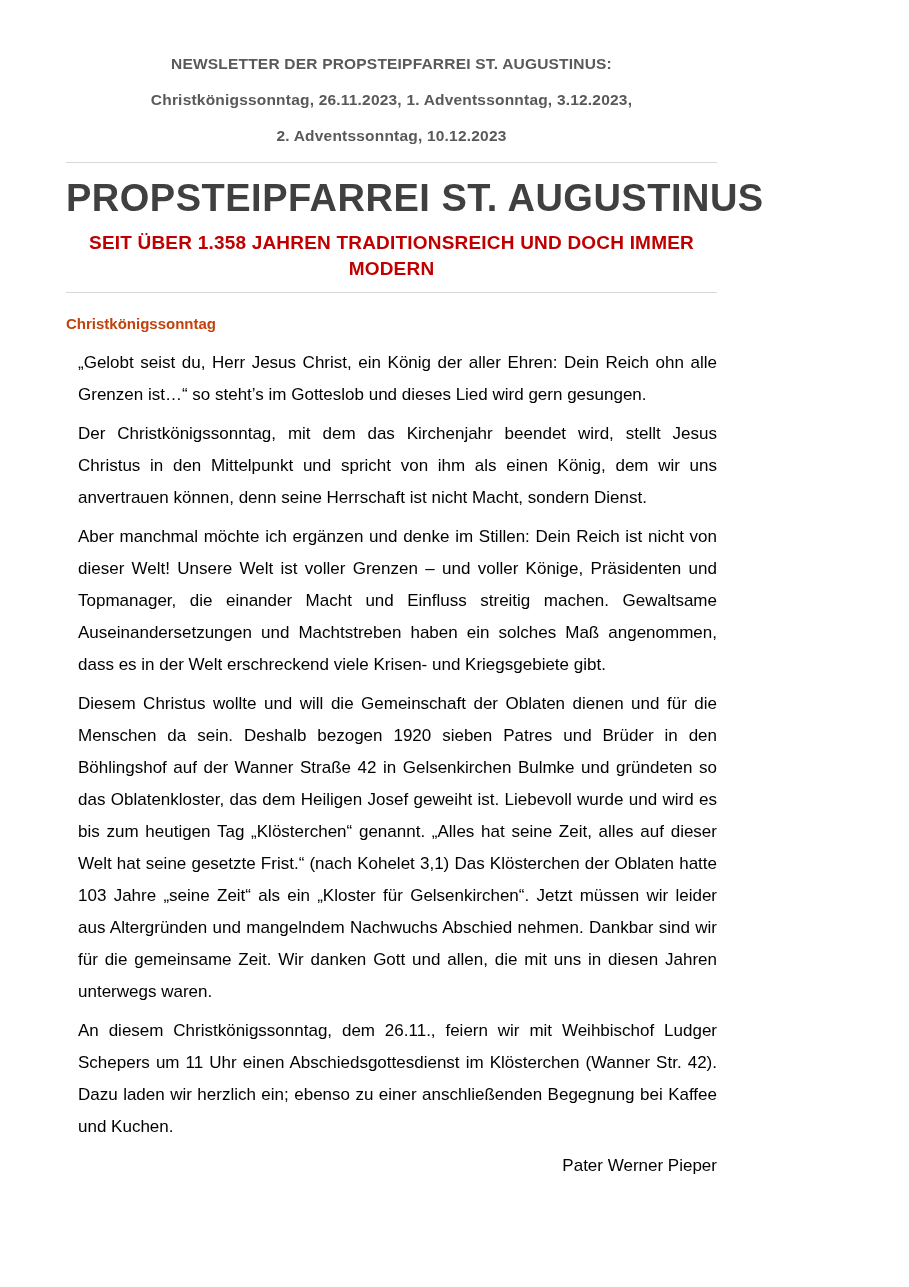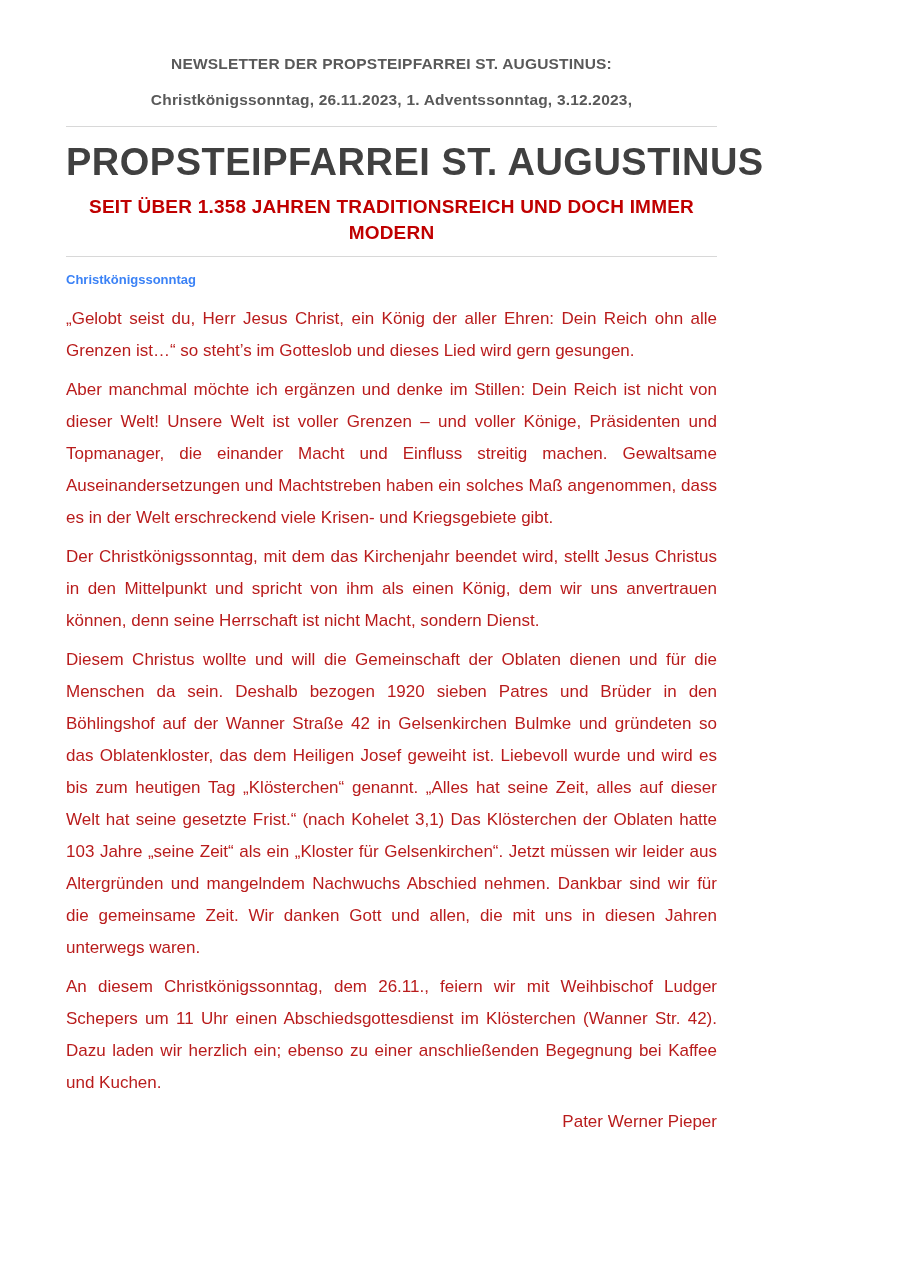--- a/index.html
+++ b/index.html
@@ -45,58 +45,59 @@
     line-height: 26px;
     letter-spacing: 0.2px;
   }
   hr.rule2 {
     border: none;
     border-top: 1px solid #d8d8d8;
     margin: 10px 0 0 0;
   }
   article { margin-top: 0; }
   h2.article-heading {
-    margin: 8px 0 8px 0;
-    color: #3b82f6;
-    font-size: 13px;
+    margin: 16px 0 8px 0;
+    color: #c2410c;
+    font-size: 15px;
     line-height: 30px;
     font-weight: 700;
   }
   article p {
-    margin: 0 0 7px 0;
-    color: #b91c1c;
+    margin: 0 0 7px 12px;
+    color: #000000;
     font-size: 17px;
     line-height: 32px;
     text-align: justify;
   }
   article p.signature {
     text-align: right;
     margin-top: 4px;
   }
 </style>
 </head>
 <body>
 
 <div class="page">
 
   <header class="nl-header">
     <div>NEWSLETTER DER PROPSTEIPFARREI ST. AUGUSTINUS:</div>
     <div>Christkönigssonntag, 26.11.2023, 1. Adventssonntag, 3.12.2023,</div>
+    <div>2. Adventssonntag, 10.12.2023</div>
   </header>
 
   <hr class="rule">
 
   <h1 class="masthead-title">PROPSTEIPFARREI ST. AUGUSTINUS</h1>
   <div class="masthead-subtitle">SEIT ÜBER 1.358 JAHREN TRADITIONSREICH UND DOCH IMMER MODERN</div>
 
   <hr class="rule2">
 
   <article>
     <h2 class="article-heading">Christkönigssonntag</h2>
     <p>„Gelobt seist du, Herr Jesus Christ, ein König der aller Ehren: Dein Reich ohn alle Grenzen ist…“ so steht’s im Gotteslob und dieses Lied wird gern gesungen.</p>
+    <p>Der Christkönigssonntag, mit dem das Kirchenjahr beendet wird, stellt Jesus Christus in den Mittelpunkt und spricht von ihm als einen König, dem wir uns anvertrauen können, denn seine Herrschaft ist nicht Macht, sondern Dienst.</p>
     <p>Aber manchmal möchte ich ergänzen und denke im Stillen: Dein Reich ist nicht von dieser Welt! Unsere Welt ist voller Grenzen – und voller Könige, Präsidenten und Topmanager, die einander Macht und Einfluss streitig machen. Gewaltsame Auseinandersetzungen und Machtstreben haben ein solches Maß angenommen, dass es in der Welt erschreckend viele Krisen- und Kriegsgebiete gibt.</p>
-    <p>Der Christkönigssonntag, mit dem das Kirchenjahr beendet wird, stellt Jesus Christus in den Mittelpunkt und spricht von ihm als einen König, dem wir uns anvertrauen können, denn seine Herrschaft ist nicht Macht, sondern Dienst.</p>
     <p>Diesem Christus wollte und will die Gemeinschaft der Oblaten dienen und für die Menschen da sein. Deshalb bezogen 1920 sieben Patres und Brüder in den Böhlingshof auf der Wanner Straße 42 in Gelsenkirchen Bulmke und gründeten so das Oblatenkloster, das dem Heiligen Josef geweiht ist. Liebevoll wurde und wird es bis zum heutigen Tag „Klösterchen“ genannt. „Alles hat seine Zeit, alles auf dieser Welt hat seine gesetzte Frist.“ (nach Kohelet 3,1) Das Klösterchen der Oblaten hatte 103 Jahre „seine Zeit“ als ein „Kloster für Gelsenkirchen“. Jetzt müssen wir leider aus Altergründen und mangelndem Nachwuchs Abschied nehmen. Dankbar sind wir für die gemeinsame Zeit. Wir danken Gott und allen, die mit uns in diesen Jahren unterwegs waren.</p>
     <p>An diesem Christkönigssonntag, dem 26.11., feiern wir mit Weihbischof Ludger Schepers um 11 Uhr einen Abschiedsgottesdienst im Klösterchen (Wanner Str. 42). Dazu laden wir herzlich ein; ebenso zu einer anschließenden Begegnung bei Kaffee und Kuchen.</p>
     <p class="signature">Pater Werner Pieper</p>
   </article>
 
 </div>
 
 </body></html>

